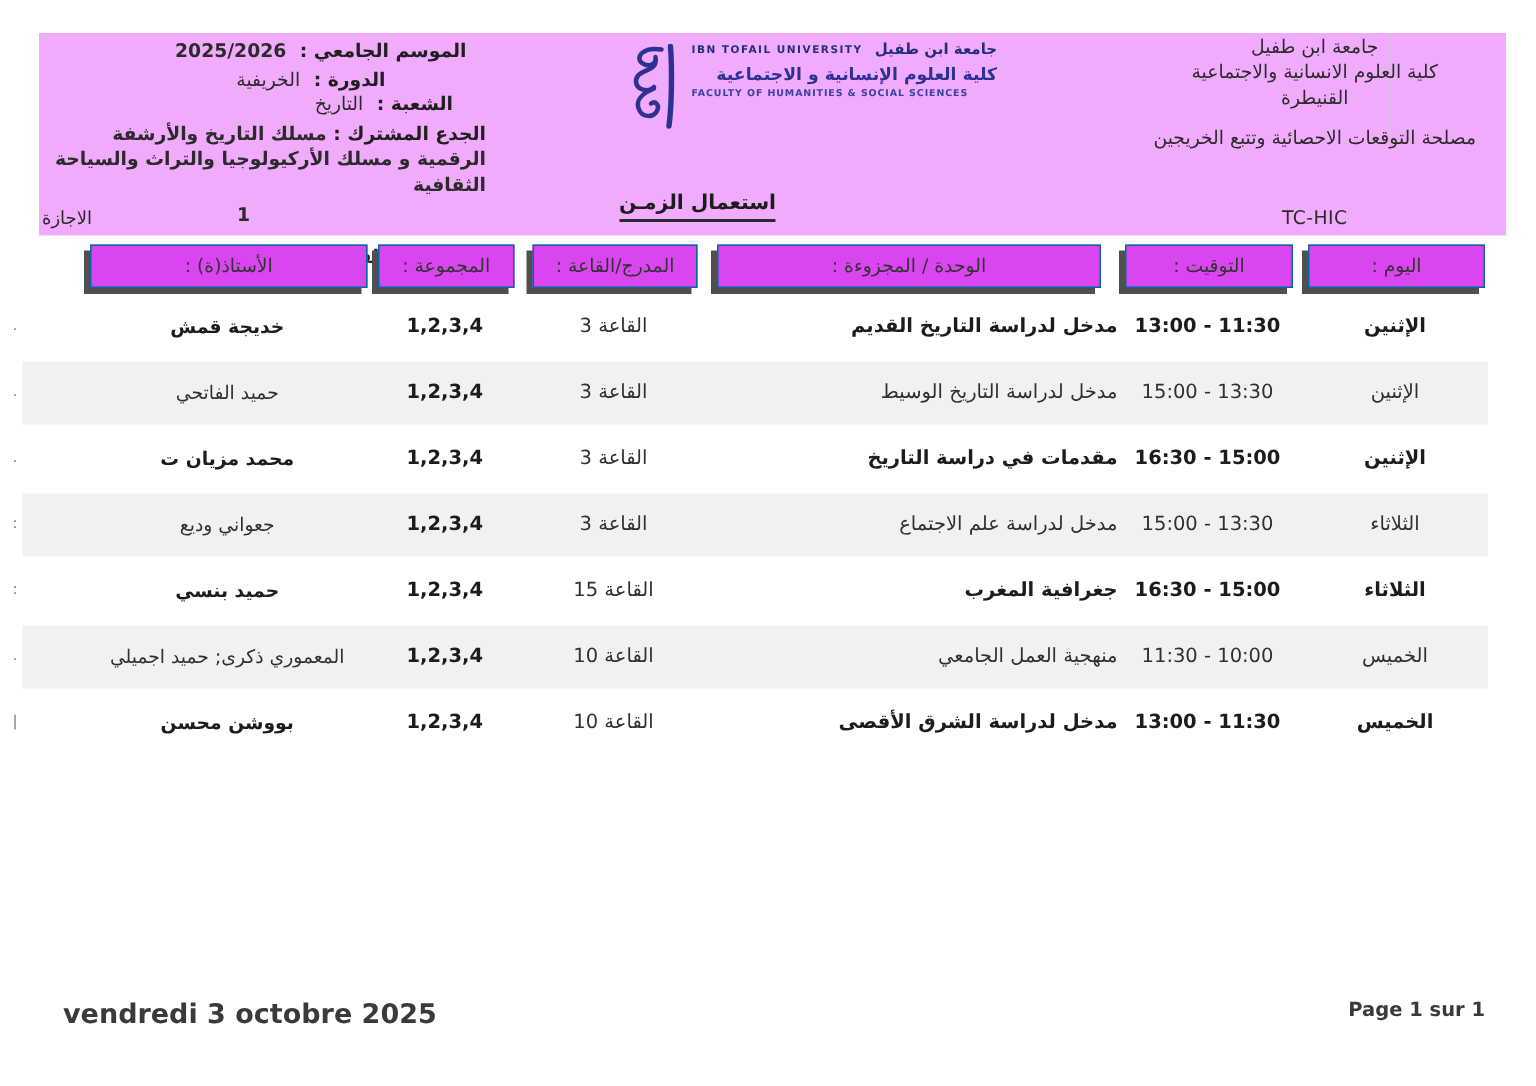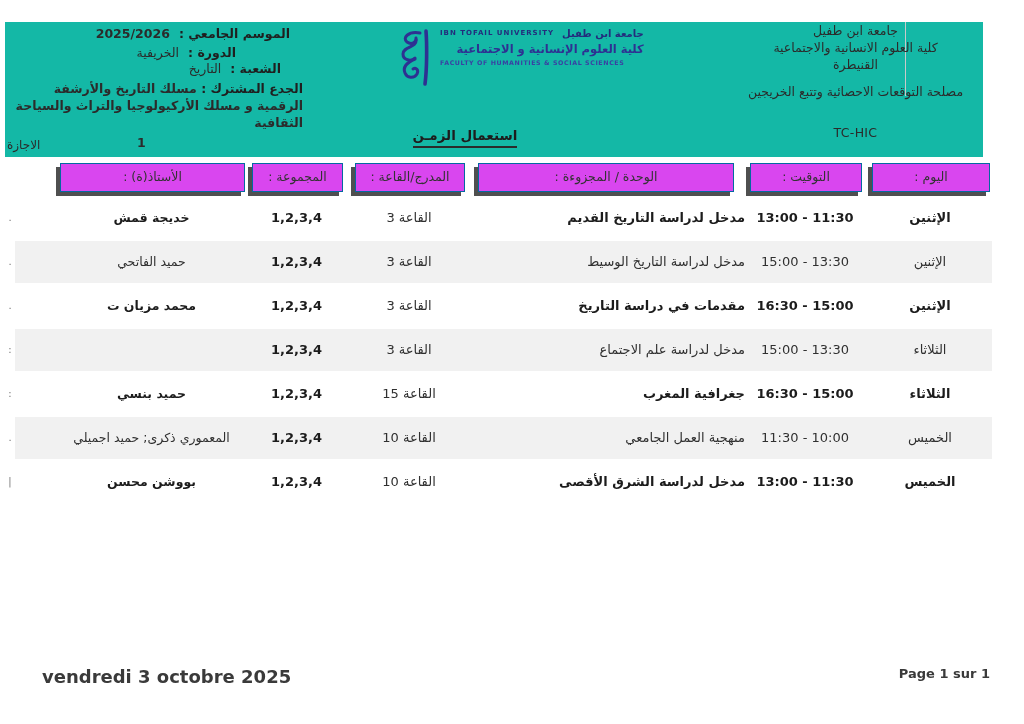--- a/index.html
+++ b/index.html
@@ -1,21 +1,21 @@
 <!DOCTYPE html>
 <html lang="ar"><head>
 <meta charset="utf-8">
 <style>
   html,body{margin:0;padding:0;}
   body{
     width:1024px;height:724px;position:relative;background:#ffffff;
     font-family:"DejaVu Sans",sans-serif;overflow:hidden;color:#2b2b2b;
   }
   
-  .band{position:absolute;left:5px;top:22px;width:978px;height:135px;background:#14b8a6;}
+  .band{position:absolute;left:26px;top:22px;width:978px;height:135px;background:#f0abfc;}
   .hline{position:absolute;direction:rtl;white-space:nowrap;font-size:12.5px;color:#2b2b2b;}
   .hline .lbl{font-weight:bold;color:#1f1f1f;}
   .hline .val{margin-inline-start:9px;}
   .val-bold{font-weight:bold;}
   .l-mawsim{right:693px;top:4px;}
   .l-dawra{right:747px;top:23px;}
   .l-shoba{right:702px;top:39px;}
   .l-trunk{right:680px;top:58px;width:294px;white-space:normal;text-align:right;line-height:17px;font-weight:bold;}
   .l-fasl{right:747px;top:113px;margin-top:28px;}
   .fasl-value{position:absolute;left:132px;top:113px;font-size:12.5px;font-weight:bold;}
@@ -27,21 +27,21 @@
   .logo-l1{display:flex;align-items:center;gap:8px;}
   .logo-en1{font-size:7px;font-weight:bold;letter-spacing:1px;color:#232d7d;}
   .logo-ar1{font-size:10px;font-weight:bold;color:#232d7d;direction:rtl;}
   .logo-ar2{font-size:11.5px;font-weight:bold;color:#2e3192;direction:rtl;margin-top:1px;}
   .logo-en2{font-size:6.3px;font-weight:bold;letter-spacing:0.6px;color:#3a41a3;margin-top:2px;}
   
   .inst{position:absolute;left:723px;top:0;width:255px;text-align:center;direction:rtl;}
   .inst div{font-size:12.5px;line-height:17px;}
   .inst .i0{margin-top:2px;}
   .inst .service{margin-top:10px;}
-  .inst .code{margin-top:24px;font-size:12.5px;letter-spacing:0.3px;direction:ltr;}
+  .inst .code{margin-top:36px;font-size:12.5px;letter-spacing:0.3px;direction:ltr;}
   .vdiv{position:absolute;left:900px;top:0;width:1px;height:74px;background:#c9c9c9;}
   
   .title{
     position:absolute;left:380px;top:127px;width:170px;text-align:center;
     font-size:13.5px;font-weight:bold;color:#1d1d1d;direction:rtl;
   }
   .title span{border-bottom:2px solid #2b2b2b;padding-bottom:3px;}
   
   .col-teacher{left:60px;width:183px;}
   .col-group{left:252px;width:89px;}
@@ -162,20 +162,21 @@
   <span class="cell col-group">1,2,3,4</span>
   <span class="cell col-teacher">محمد مزيان ت</span>
 </div>
 <div class="row stripe" style="top:328px">
   <span class="frag">:</span>
   <span class="cell col-day">الثلاثاء</span>
   <span class="cell col-time">13:30 - 15:00</span>
   <span class="cell col-unit">مدخل لدراسة علم الاجتماع</span>
   <span class="cell col-room">القاعة 3</span>
   <span class="cell col-group">1,2,3,4</span>
+  <span class="cell col-teacher">جعواني وديع</span>
 </div>
 <div class="row em" style="top:372px">
   <span class="frag">:</span>
   <span class="cell col-day">الثلاثاء</span>
   <span class="cell col-time">15:00 - 16:30</span>
   <span class="cell col-unit">جغرافية المغرب</span>
   <span class="cell col-room">القاعة 15</span>
   <span class="cell col-group">1,2,3,4</span>
   <span class="cell col-teacher">حميد بنسي</span>
 </div>

